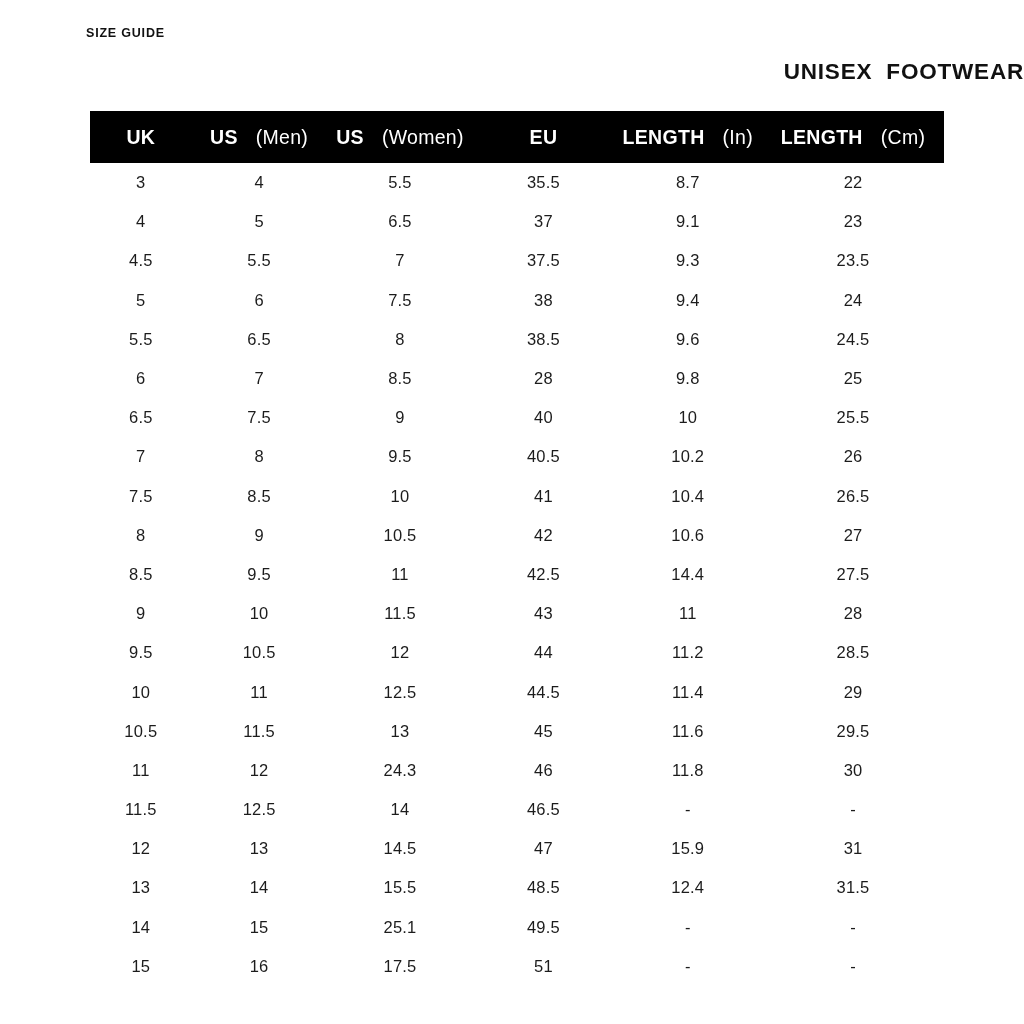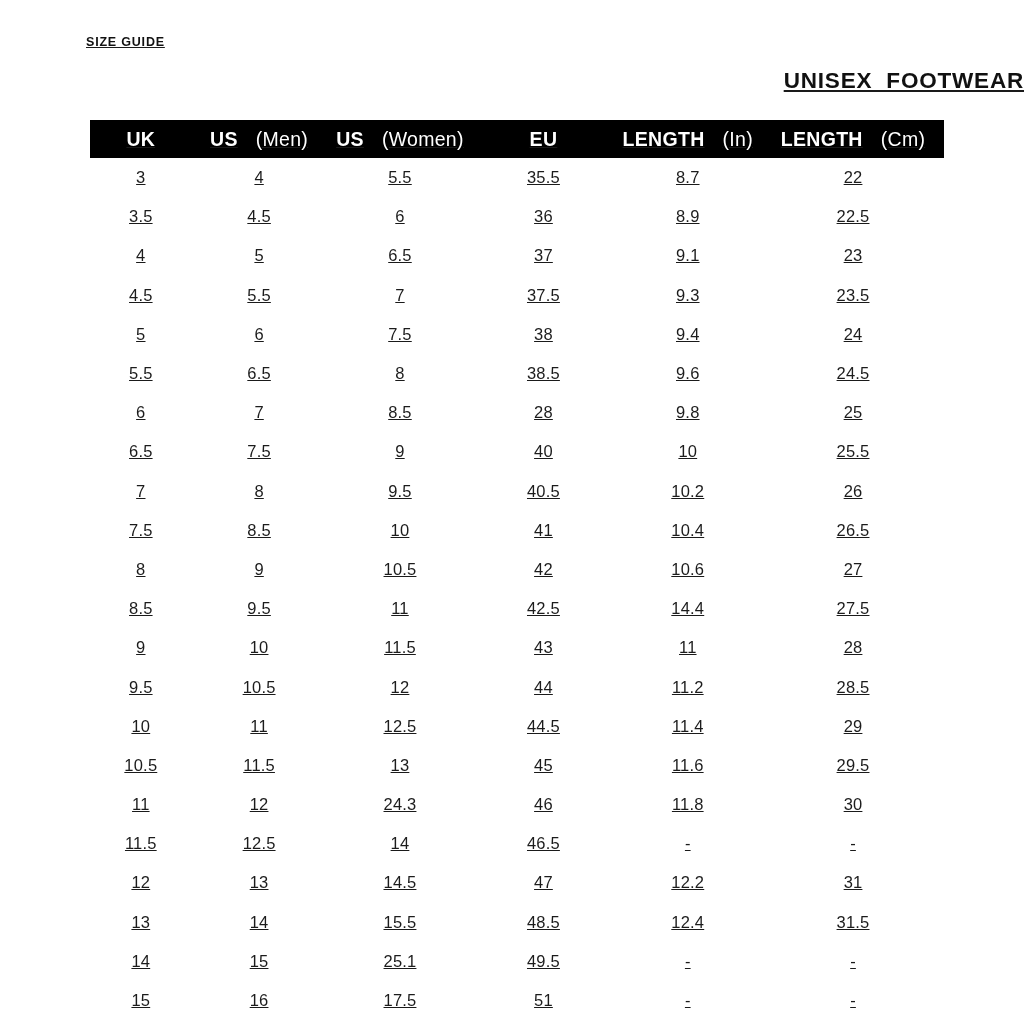--- a/index.html
+++ b/index.html
@@ -6,22 +6,21 @@
     margin: 0;
     padding: 0;
     background: #ffffff;
     width: 1024px;
     height: 1024px;
     overflow: hidden;
     font-family: "Liberation Sans", sans-serif;
     color: #1a1a1a;
   }
   .content {
-    padding: 35px 0 0 86px;
-    text-decoration: underline;
+    padding: 26px 0 0 86px;
   }
   .eyebrow {
     font-size: 12.5px;
     font-weight: 700;
     letter-spacing: 0.8px;
     color: #111111;
     margin: 0;
   }
   .page-title {
     font-size: 22.5px;
@@ -34,21 +33,21 @@
   }
   table.size-table {
     border-collapse: collapse;
     table-layout: fixed;
     width: 854px;
     margin: 26px 0 0 4px;
   }
   table.size-table thead th {
     background: #000000;
     color: #ffffff;
-    height: 38px;
+    height: 52px;
     font-size: 19.5px;
     font-weight: 400;
     text-align: center;
     vertical-align: middle;
     padding: 0;
     white-space: nowrap;
     letter-spacing: 0.3px;
   }
   table.size-table thead th .hdr-bold {
     font-weight: 800;
@@ -97,28 +96,20 @@
     <tbody>
         <tr>
           <td>3</td>
           <td>4</td>
           <td>5.5</td>
           <td>35.5</td>
           <td>8.7</td>
           <td>22</td>
         </tr>
         <tr>
-          <td>3.5</td>
-          <td>4.5</td>
-          <td>6</td>
-          <td>36</td>
-          <td>8.9</td>
-          <td>22.5</td>
-        </tr>
-        <tr>
           <td>4</td>
           <td>5</td>
           <td>6.5</td>
           <td>37</td>
           <td>9.1</td>
           <td>23</td>
         </tr>
         <tr>
           <td>4.5</td>
           <td>5.5</td>
@@ -237,21 +228,21 @@
           <td>14</td>
           <td>46.5</td>
           <td>-</td>
           <td>-</td>
         </tr>
         <tr>
           <td>12</td>
           <td>13</td>
           <td>14.5</td>
           <td>47</td>
-          <td>12.2</td>
+          <td>15.9</td>
           <td>31</td>
         </tr>
         <tr>
           <td>13</td>
           <td>14</td>
           <td>15.5</td>
           <td>48.5</td>
           <td>12.4</td>
           <td>31.5</td>
         </tr>

